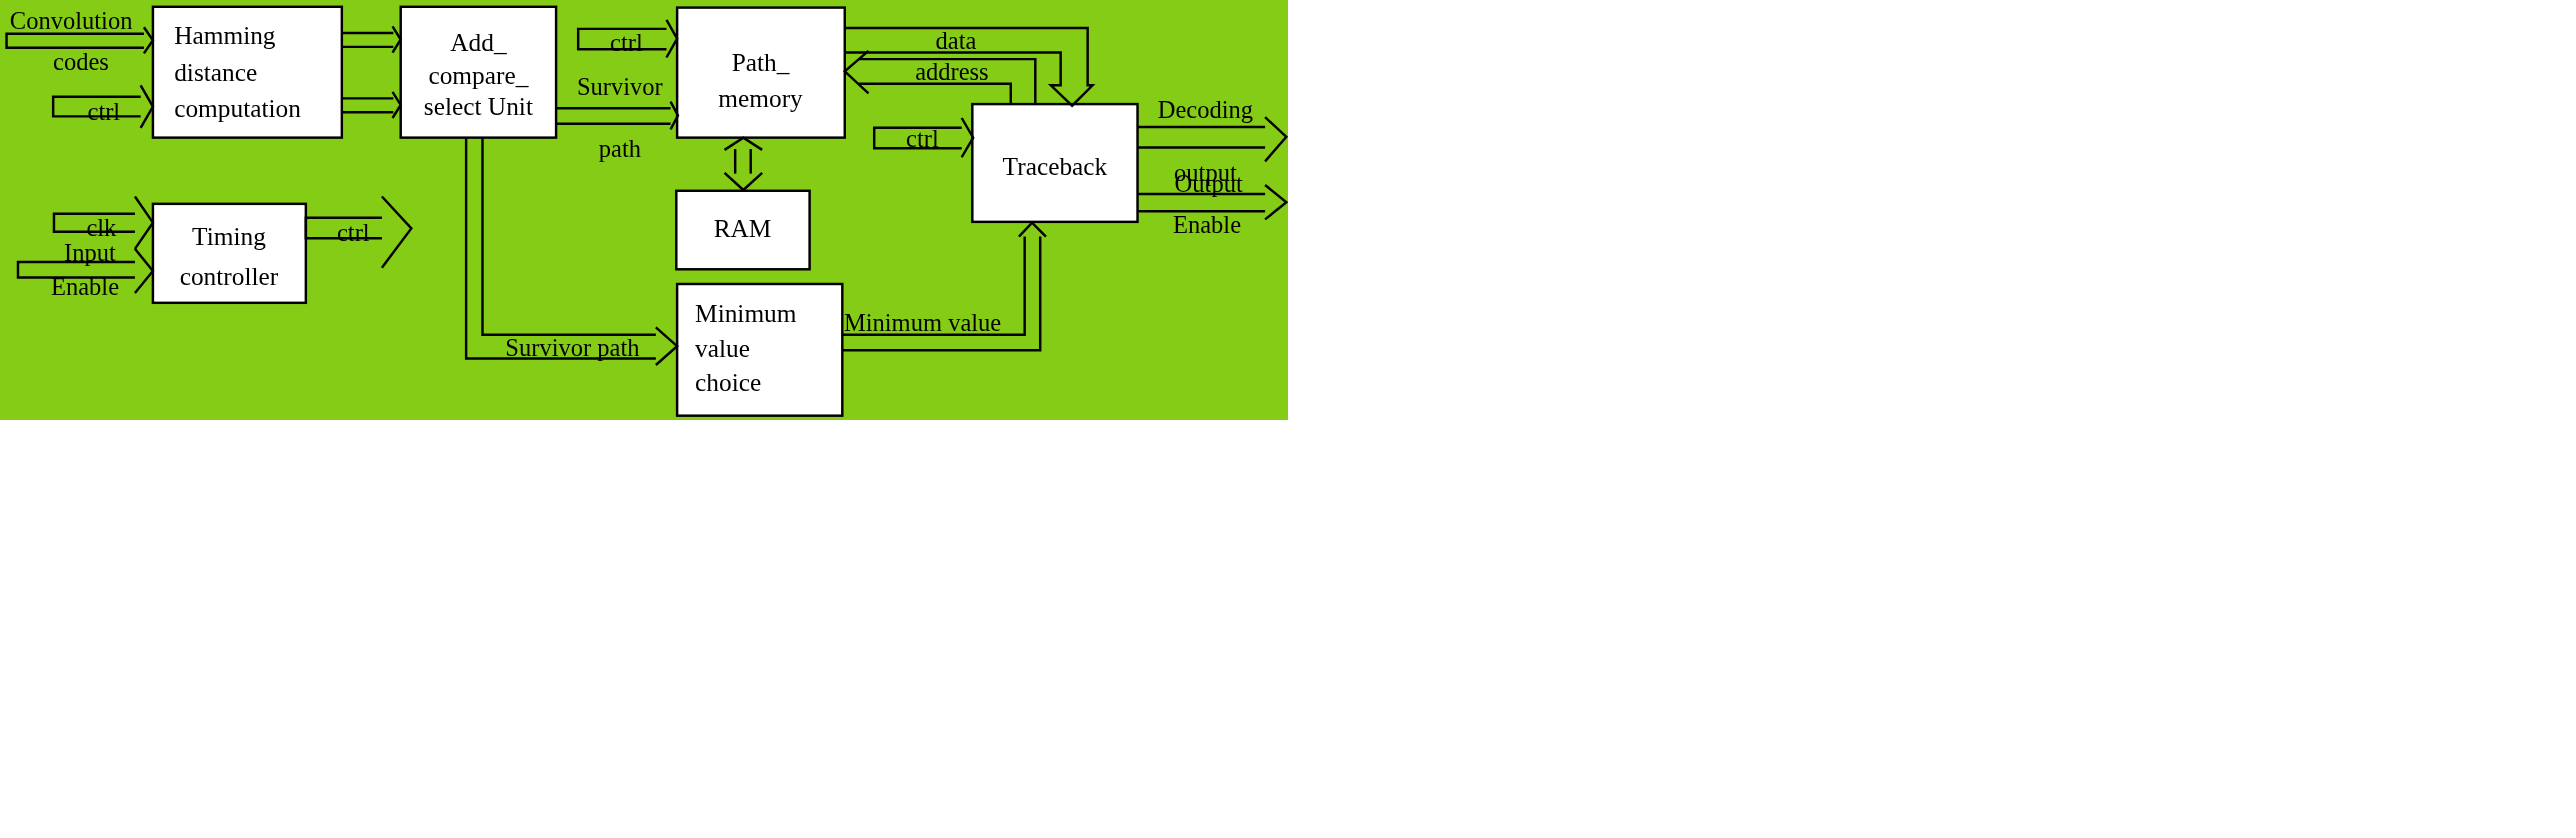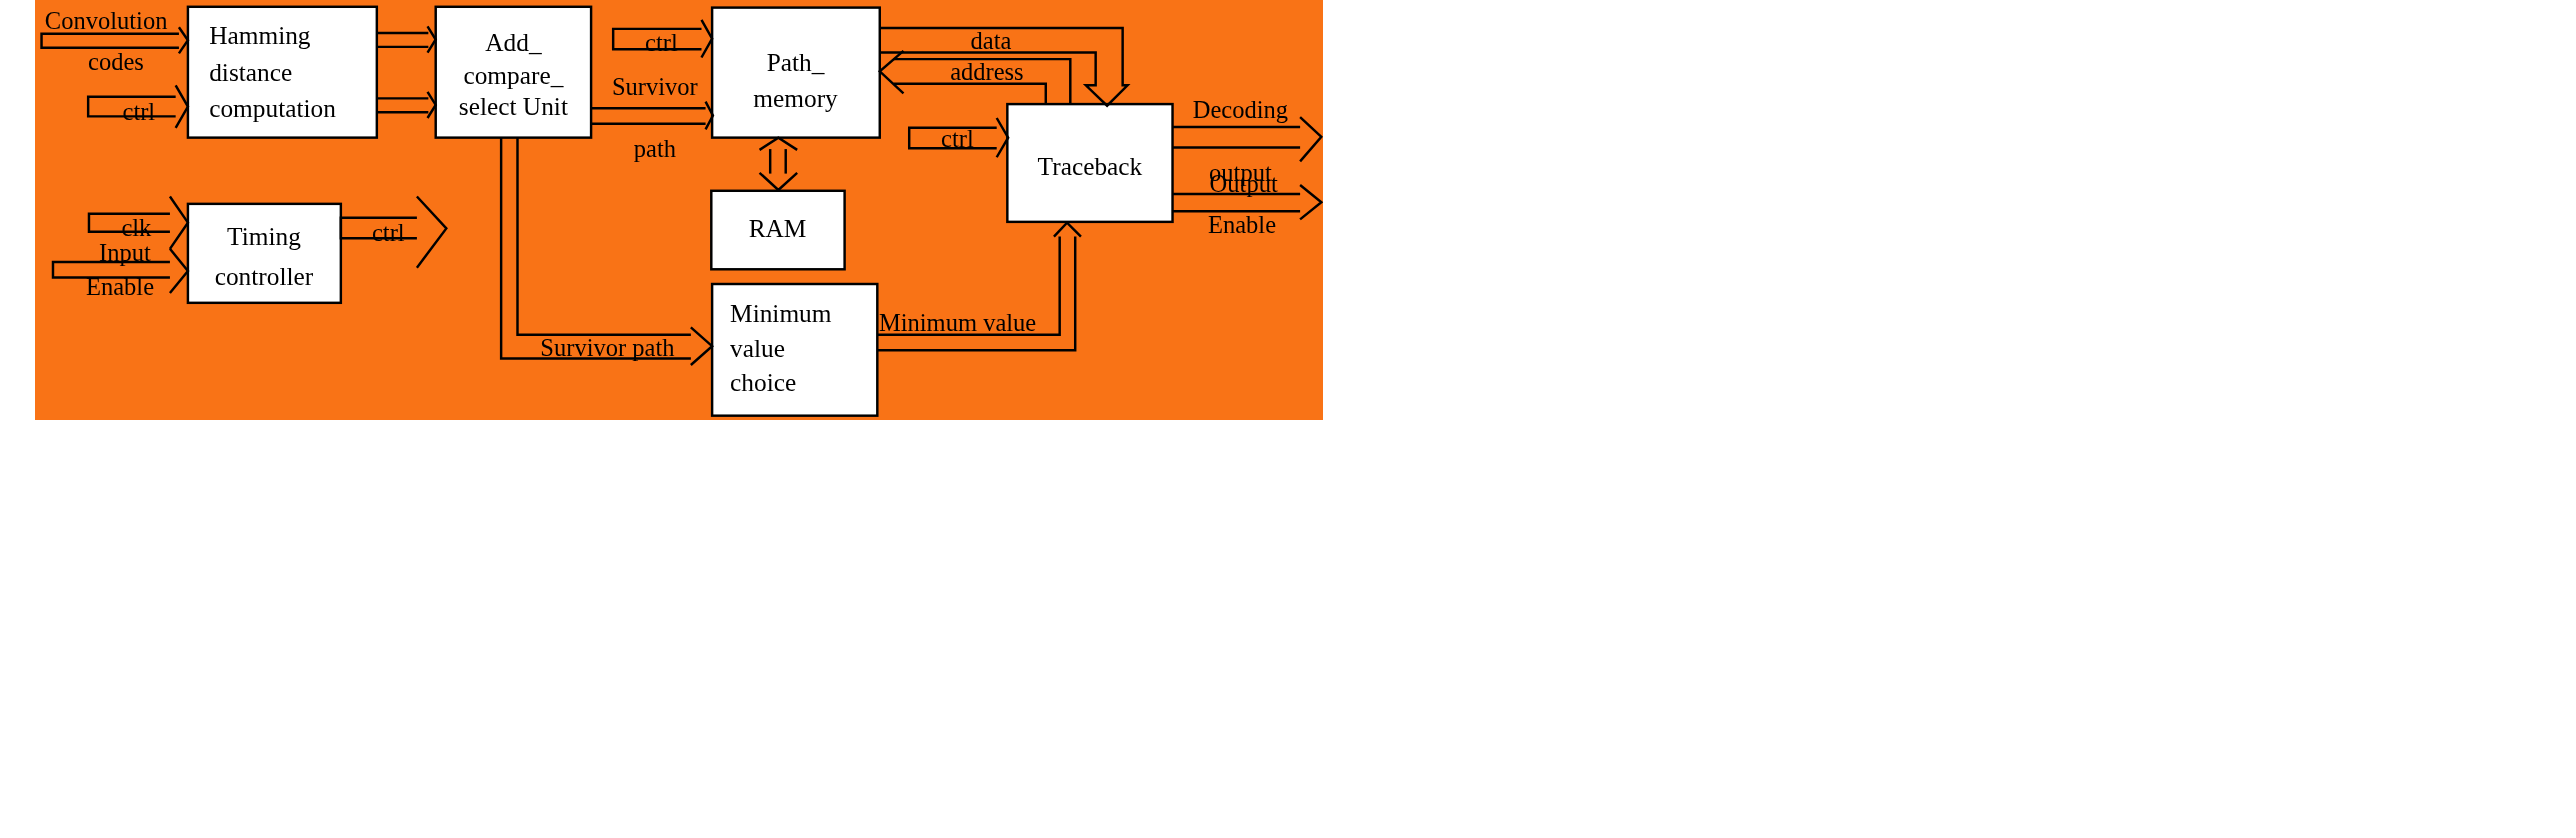--- a/index.html
+++ b/index.html
@@ -4,23 +4,22 @@
 <style>
   html, body {
     margin: 0;
     padding: 0;
     background: #ffffff;
   }
   #canvas {
     position: relative;
     width: 1288px;
     height: 420px;
-    background: #f97316;
+    background: #84cc16;
     overflow: hidden;
-    margin-left: 35px;
   }
   svg {
     display: block;
   }
   text {
     font-family: "Liberation Serif", "DejaVu Serif", serif;
     fill: #000000;
     font-size: 31px;
   }
   .sig {

